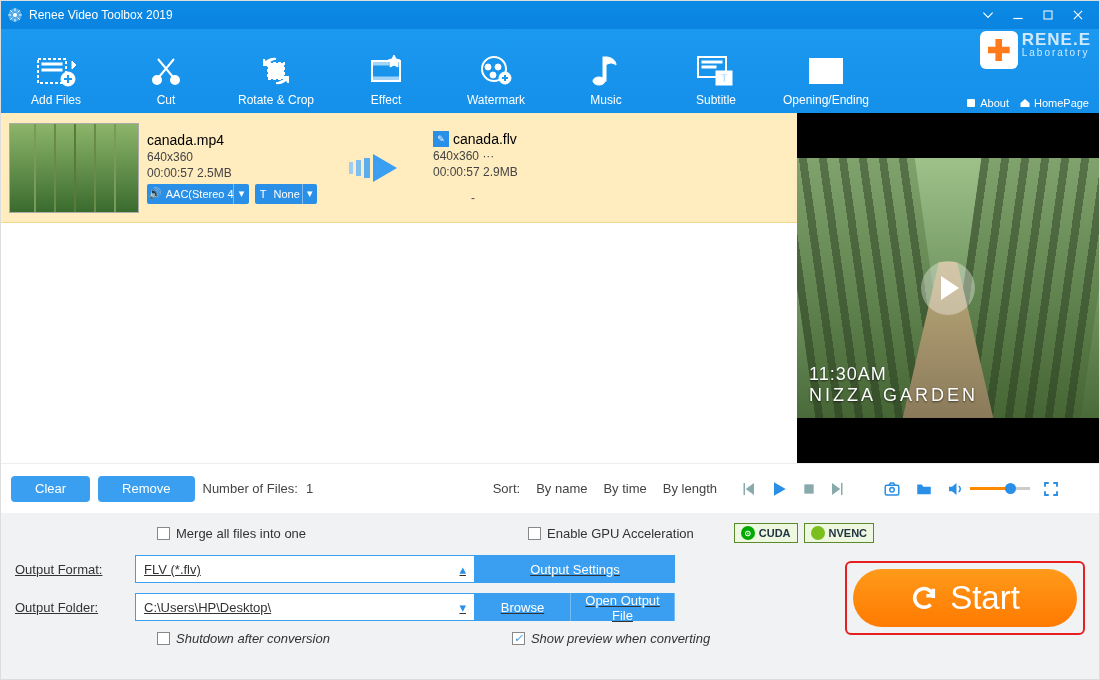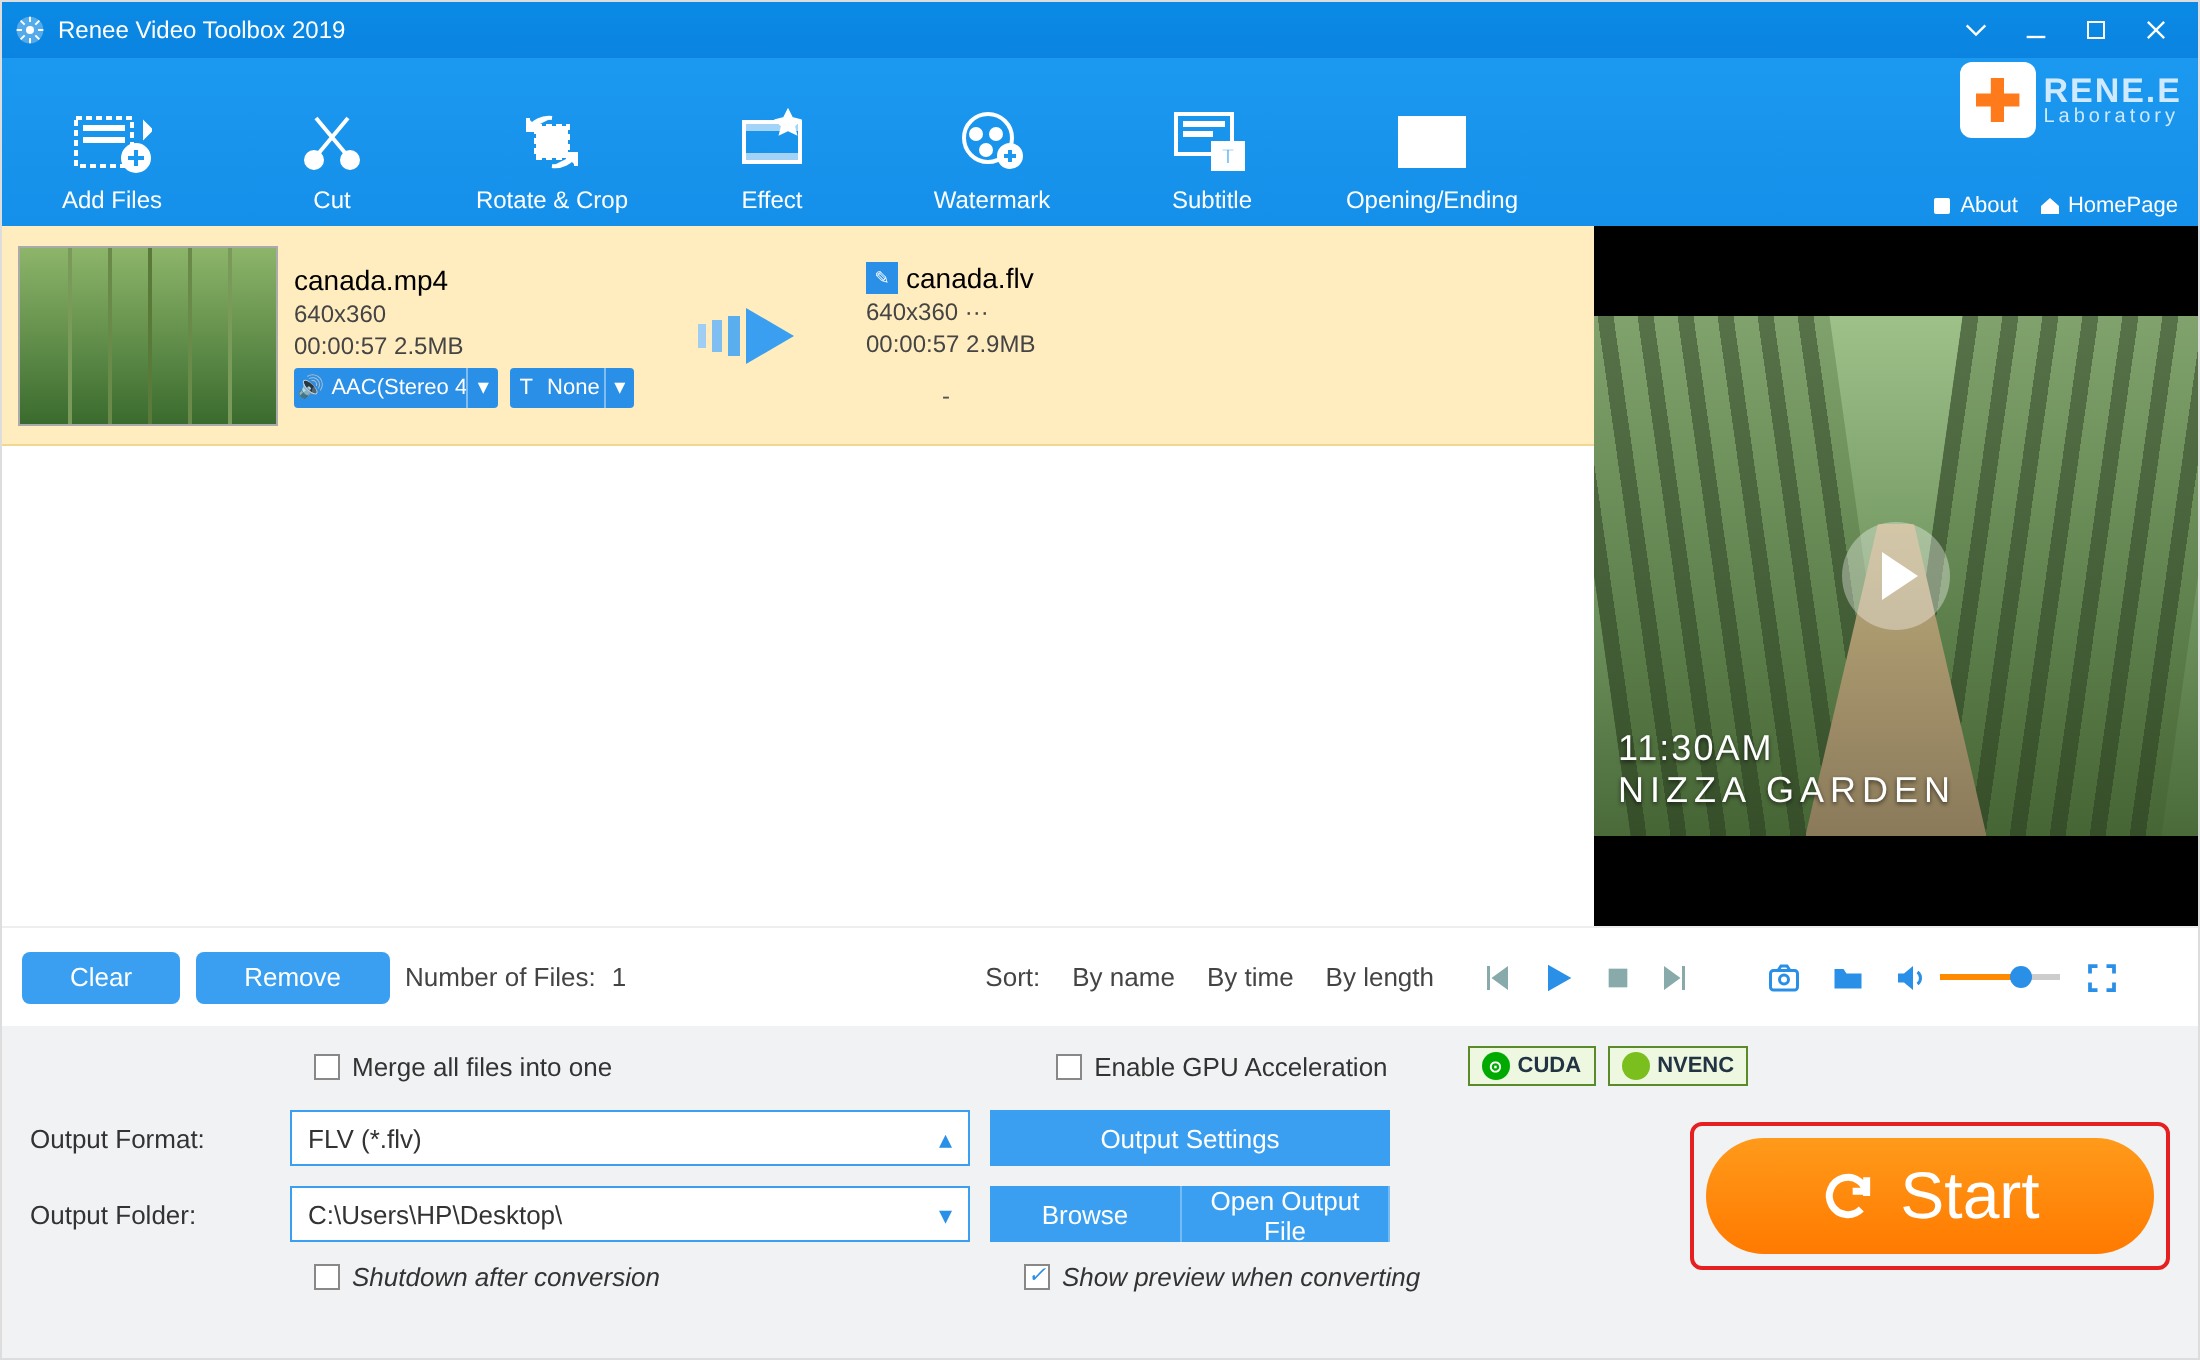--- a/index.html
+++ b/index.html
@@ -10,21 +10,21 @@
 .titlebar .logo { width: 16px; height: 16px; margin-right: 6px; }
 .titlebar .spacer { flex: 1; }
 .titlebar .winctl { width: 30px; height: 28px; display: flex; align-items: center; justify-content: center; color: #fff; cursor: pointer; }
 .titlebar .winctl svg { stroke: #fff; }
 
 
 .toolbar { height: 84px; background: linear-gradient(#1b98f0,#1590ea); display: flex; align-items: flex-end; color: #fff; position: relative; padding-bottom: 6px; }
 .tool { width: 110px; display: flex; flex-direction: column; align-items: center; font-size: 12px; cursor: pointer; }
 .tool .ticon { height: 44px; display: flex; align-items: center; justify-content: center; }
 .tool .ticon svg { stroke: #fff; fill: #fff; }
-.brand { position: absolute; right: 8px; top: 2px; display: flex; align-items: center; }
+.brand { position: absolute; right: 8px; top: 2px; display: flex; }
 .brand .cross { width: 38px; height: 38px; background: #fff; border-radius: 6px; display: flex; align-items: center; justify-content: center; margin-right: 4px; }
 .brand .cross div { width: 22px; height: 22px; background: #ff7a1a; clip-path: polygon(35% 0,65% 0,65% 35%,100% 35%,100% 65%,65% 65%,65% 100%,35% 100%,35% 65%,0 65%,0 35%,35% 35%); }
 .brand .btxt { color: #cfe9ff; line-height: 1; }
 .brand .btxt .l1 { font-weight: bold; font-size: 17px; letter-spacing: 1px; }
 .brand .btxt .l2 { font-size: 10px; letter-spacing: 2px; }
 .brand-links { position: absolute; right: 10px; bottom: 4px; display: flex; gap: 10px; font-size: 11px; color: #fff; }
 .brand-links span { display: flex; align-items: center; gap: 3px; cursor: pointer; }
 
 
 .main { display: flex; height: 350px; }
@@ -75,21 +75,21 @@
 .checks { display: flex; gap: 40px; align-items: center; margin-left: 130px; margin-bottom: 12px; }
 .chk { display: flex; align-items: center; gap: 6px; cursor: pointer; padding-left: 12px; }
 .chkbox { width: 13px; height: 13px; border: 1px solid #888; background: #fff; display: flex; align-items: center; justify-content: center; }
 .chkbox.checked::after { content: "✓"; color: #2a8fe6; font-size: 11px; line-height: 1; }
 .badges { display: flex; gap: 6px; }
 .badge { border: 1px solid #5a8a2a; background: #eef8e0; padding: 2px 6px; font-size: 11px; font-weight: bold; display: flex; align-items: center; gap: 4px; color: #234; }
 .badge .dot { width: 14px; height: 14px; border-radius: 50%; }
 .badge .nv { background: #7bbf1f; }
 .badge .cu { background: #0a0; color:#fff; font-size:8px; display:flex; align-items:center; justify-content:center; }
 
-.formrow { display: flex; align-items: center; gap: 10px; margin-bottom: 10px; }
+.formrow { display: flex; align-items: center; gap: 0; margin-bottom: 10px; text-decoration: underline; }
 .formrow label { width: 120px; }
 .combo { width: 340px; height: 28px; border: 1px solid #3a9ff0; background: #fff; display: flex; align-items: center; padding: 0 8px; justify-content: space-between; cursor: pointer; }
 .combo .arr { color: #2a8fe6; }
 .bluebtn { background: #3a9ff0; color: #fff; border: none; height: 28px; padding: 0 24px; font-size: 13px; cursor: pointer; }
 .bluebtn.wide { width: 200px; }
 .btngroup { display: flex; }
 .btngroup .bluebtn { border-right: 1px solid rgba(255,255,255,0.3); }
 
 .startwrap { position: absolute; right: 14px; top: 48px; width: 240px; height: 74px; border: 2px solid #e62020; border-radius: 6px; display: flex; align-items: center; justify-content: center; padding: 6px; }
 .startbtn { width: 100%; height: 100%; background: linear-gradient(#ff9a1a,#ff7a00); border-radius: 30px; color: #fff; font-size: 33px; display: flex; align-items: center; justify-content: center; gap: 12px; cursor: pointer; font-weight: 500; }
@@ -181,20 +181,30 @@
           <circle cx="16" cy="16" r="12" fill="none" stroke="#fff" stroke-width="2"></circle>
           <circle cx="10" cy="14" r="3" fill="#fff"></circle>
           <circle cx="20" cy="14" r="3" fill="#fff"></circle>
           <circle cx="15" cy="22" r="3" fill="#fff"></circle>
           <circle cx="27" cy="25" r="6" fill="#fff"></circle>
           <path d="M24 25h6M27 22v6" stroke="#1b98f0" stroke-width="2"></path>
         </svg>
       </div>
     <span data-name="tool-label">Watermark</span>
   </div>
+  <div class="tool" data-name="tool-music">
+    <div class="ticon" data-name="music-icon">
+        <svg width="30" height="36" viewBox="0 0 30 36" fill="#fff">
+          <ellipse cx="8" cy="28" rx="6" ry="4"></ellipse>
+          <rect x="12" y="4" width="3" height="24"></rect>
+          <path d="M15 4c6 0 10 4 10 8-4-3-8-2-10 0z"></path>
+        </svg>
+      </div>
+    <span data-name="tool-label">Music</span>
+  </div>
   <div class="tool" data-name="tool-subtitle">
     <div class="ticon" data-name="subtitle-icon">
         <svg width="40" height="32" viewBox="0 0 40 32">
           <rect x="2" y="2" width="28" height="20" fill="none" stroke="#fff" stroke-width="2"></rect>
           <rect x="6" y="6" width="20" height="2" fill="#fff"></rect>
           <rect x="6" y="11" width="14" height="2" fill="#fff"></rect>
           <rect x="20" y="16" width="16" height="14" fill="#fff"></rect>
           <text x="28" y="27" font-size="11" text-anchor="middle" fill="#1b98f0" font-weight="bold">T</text>
         </svg>
       </div>

